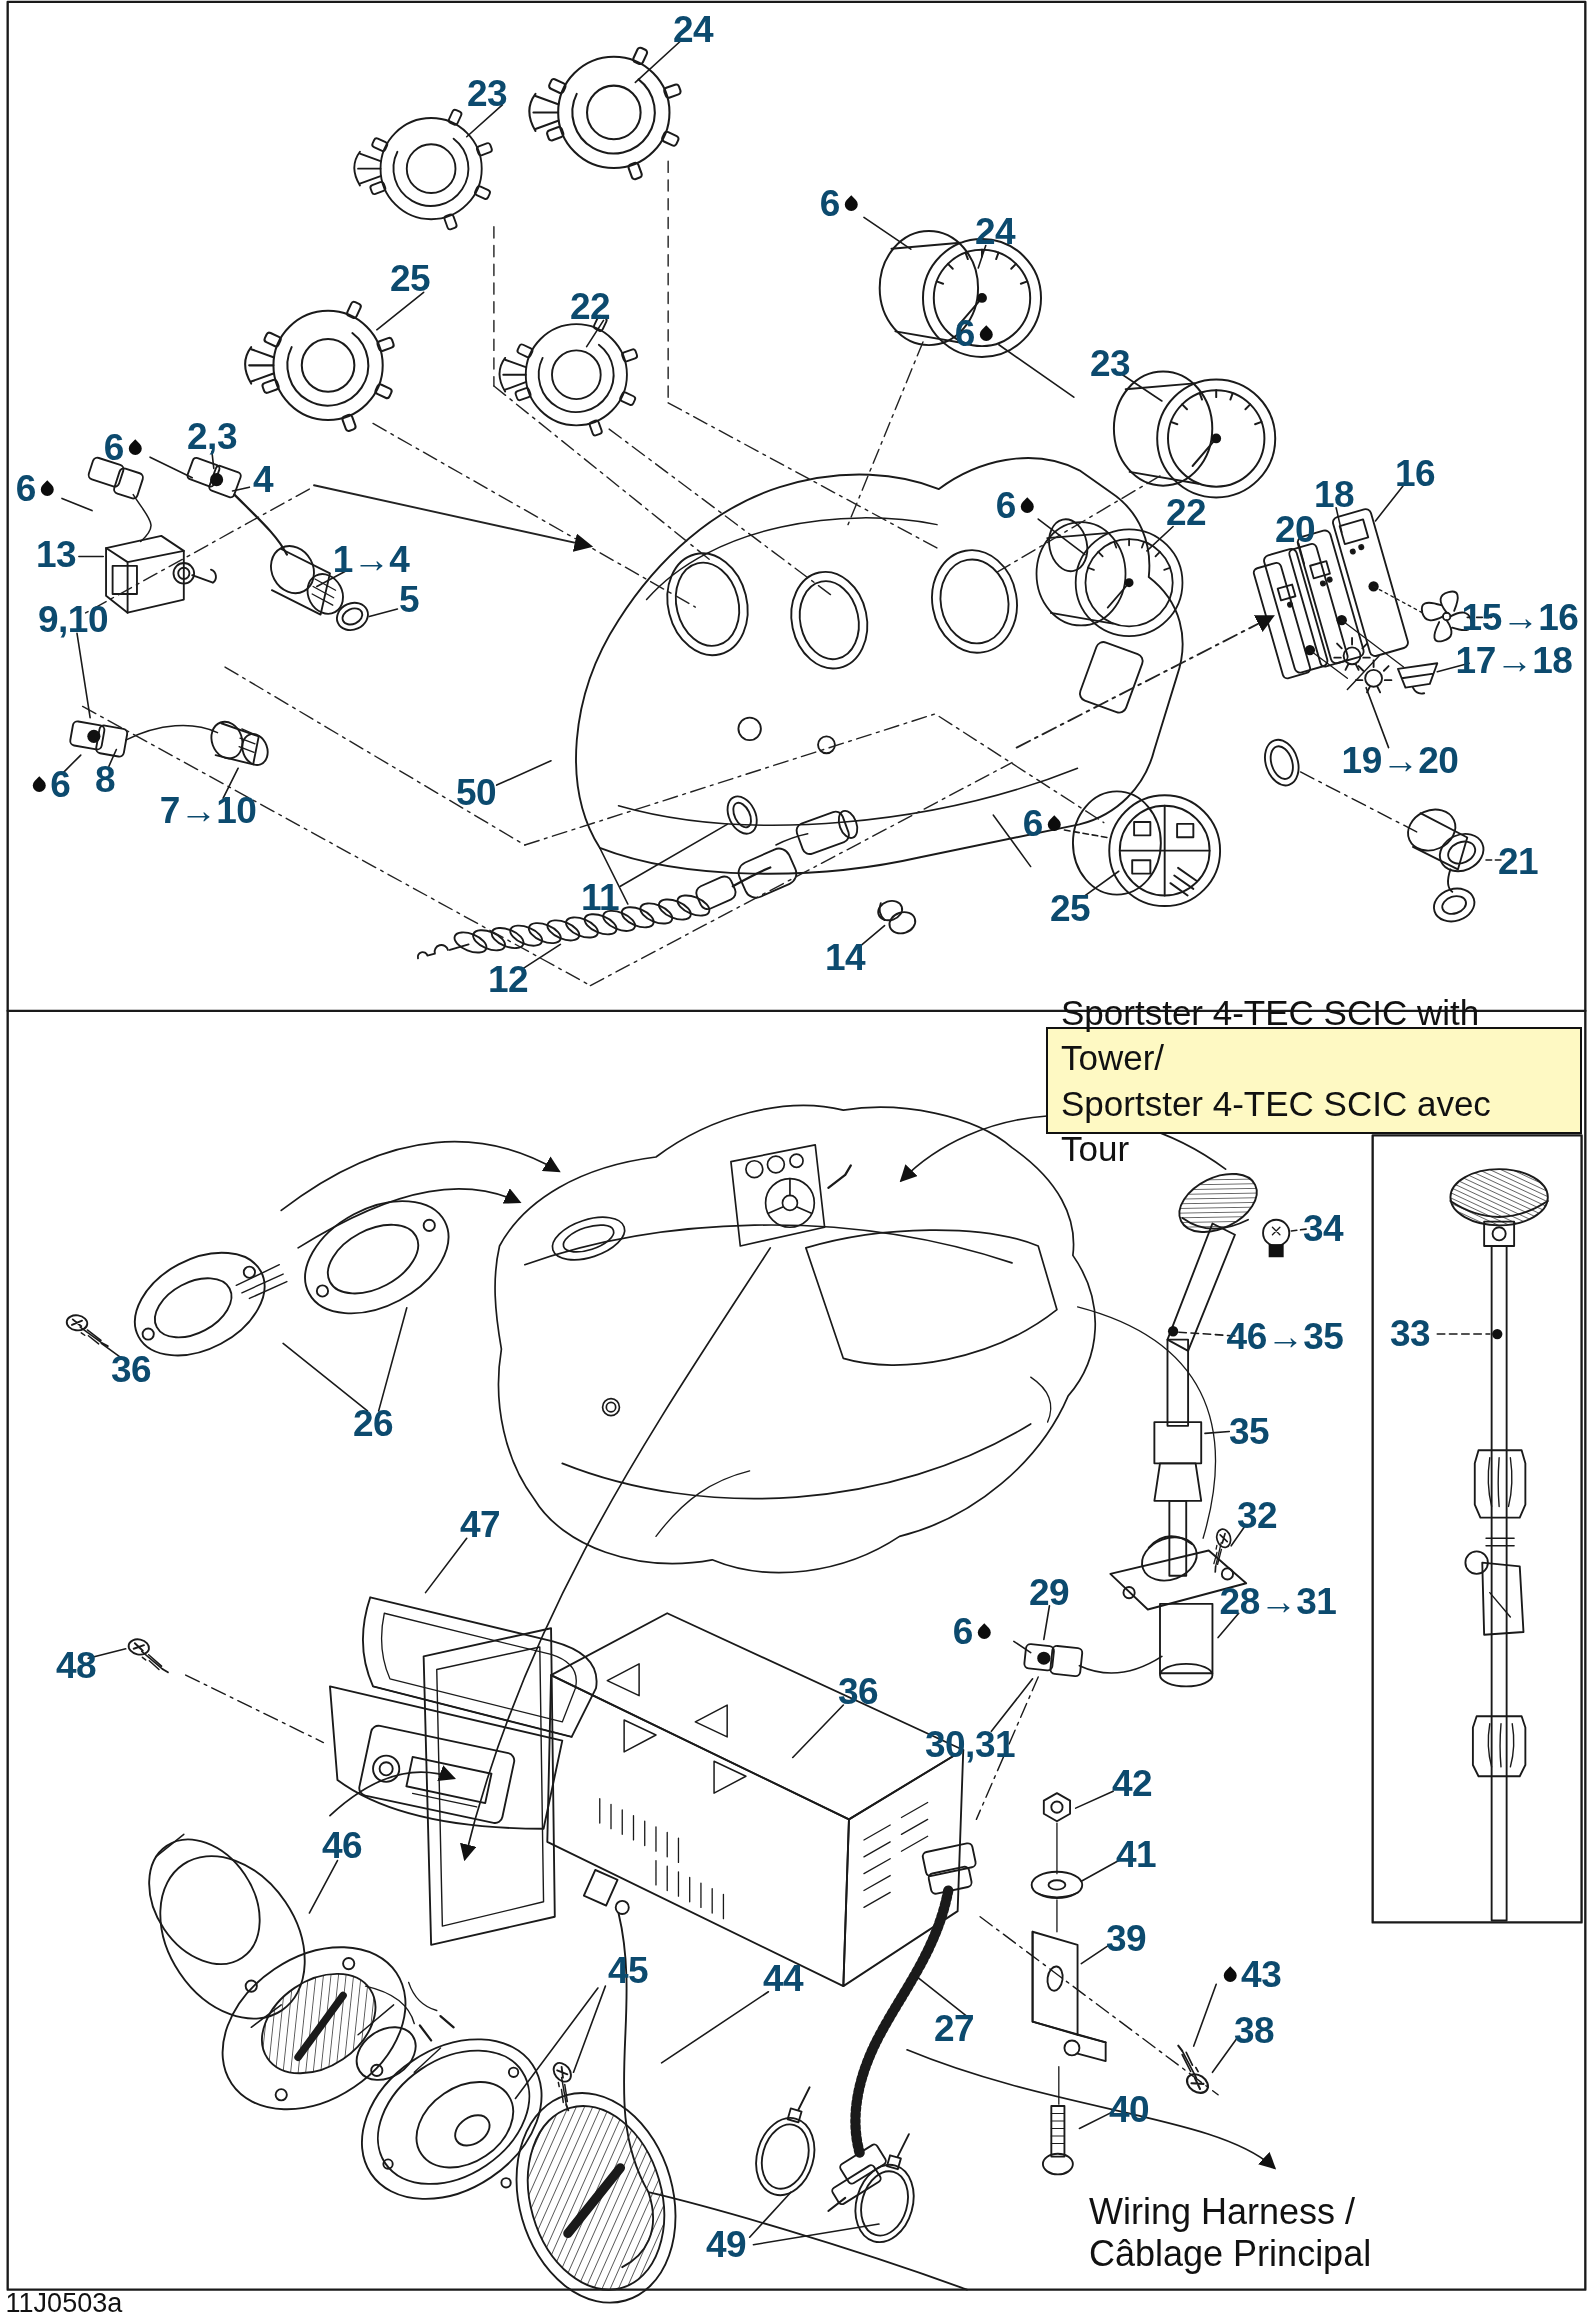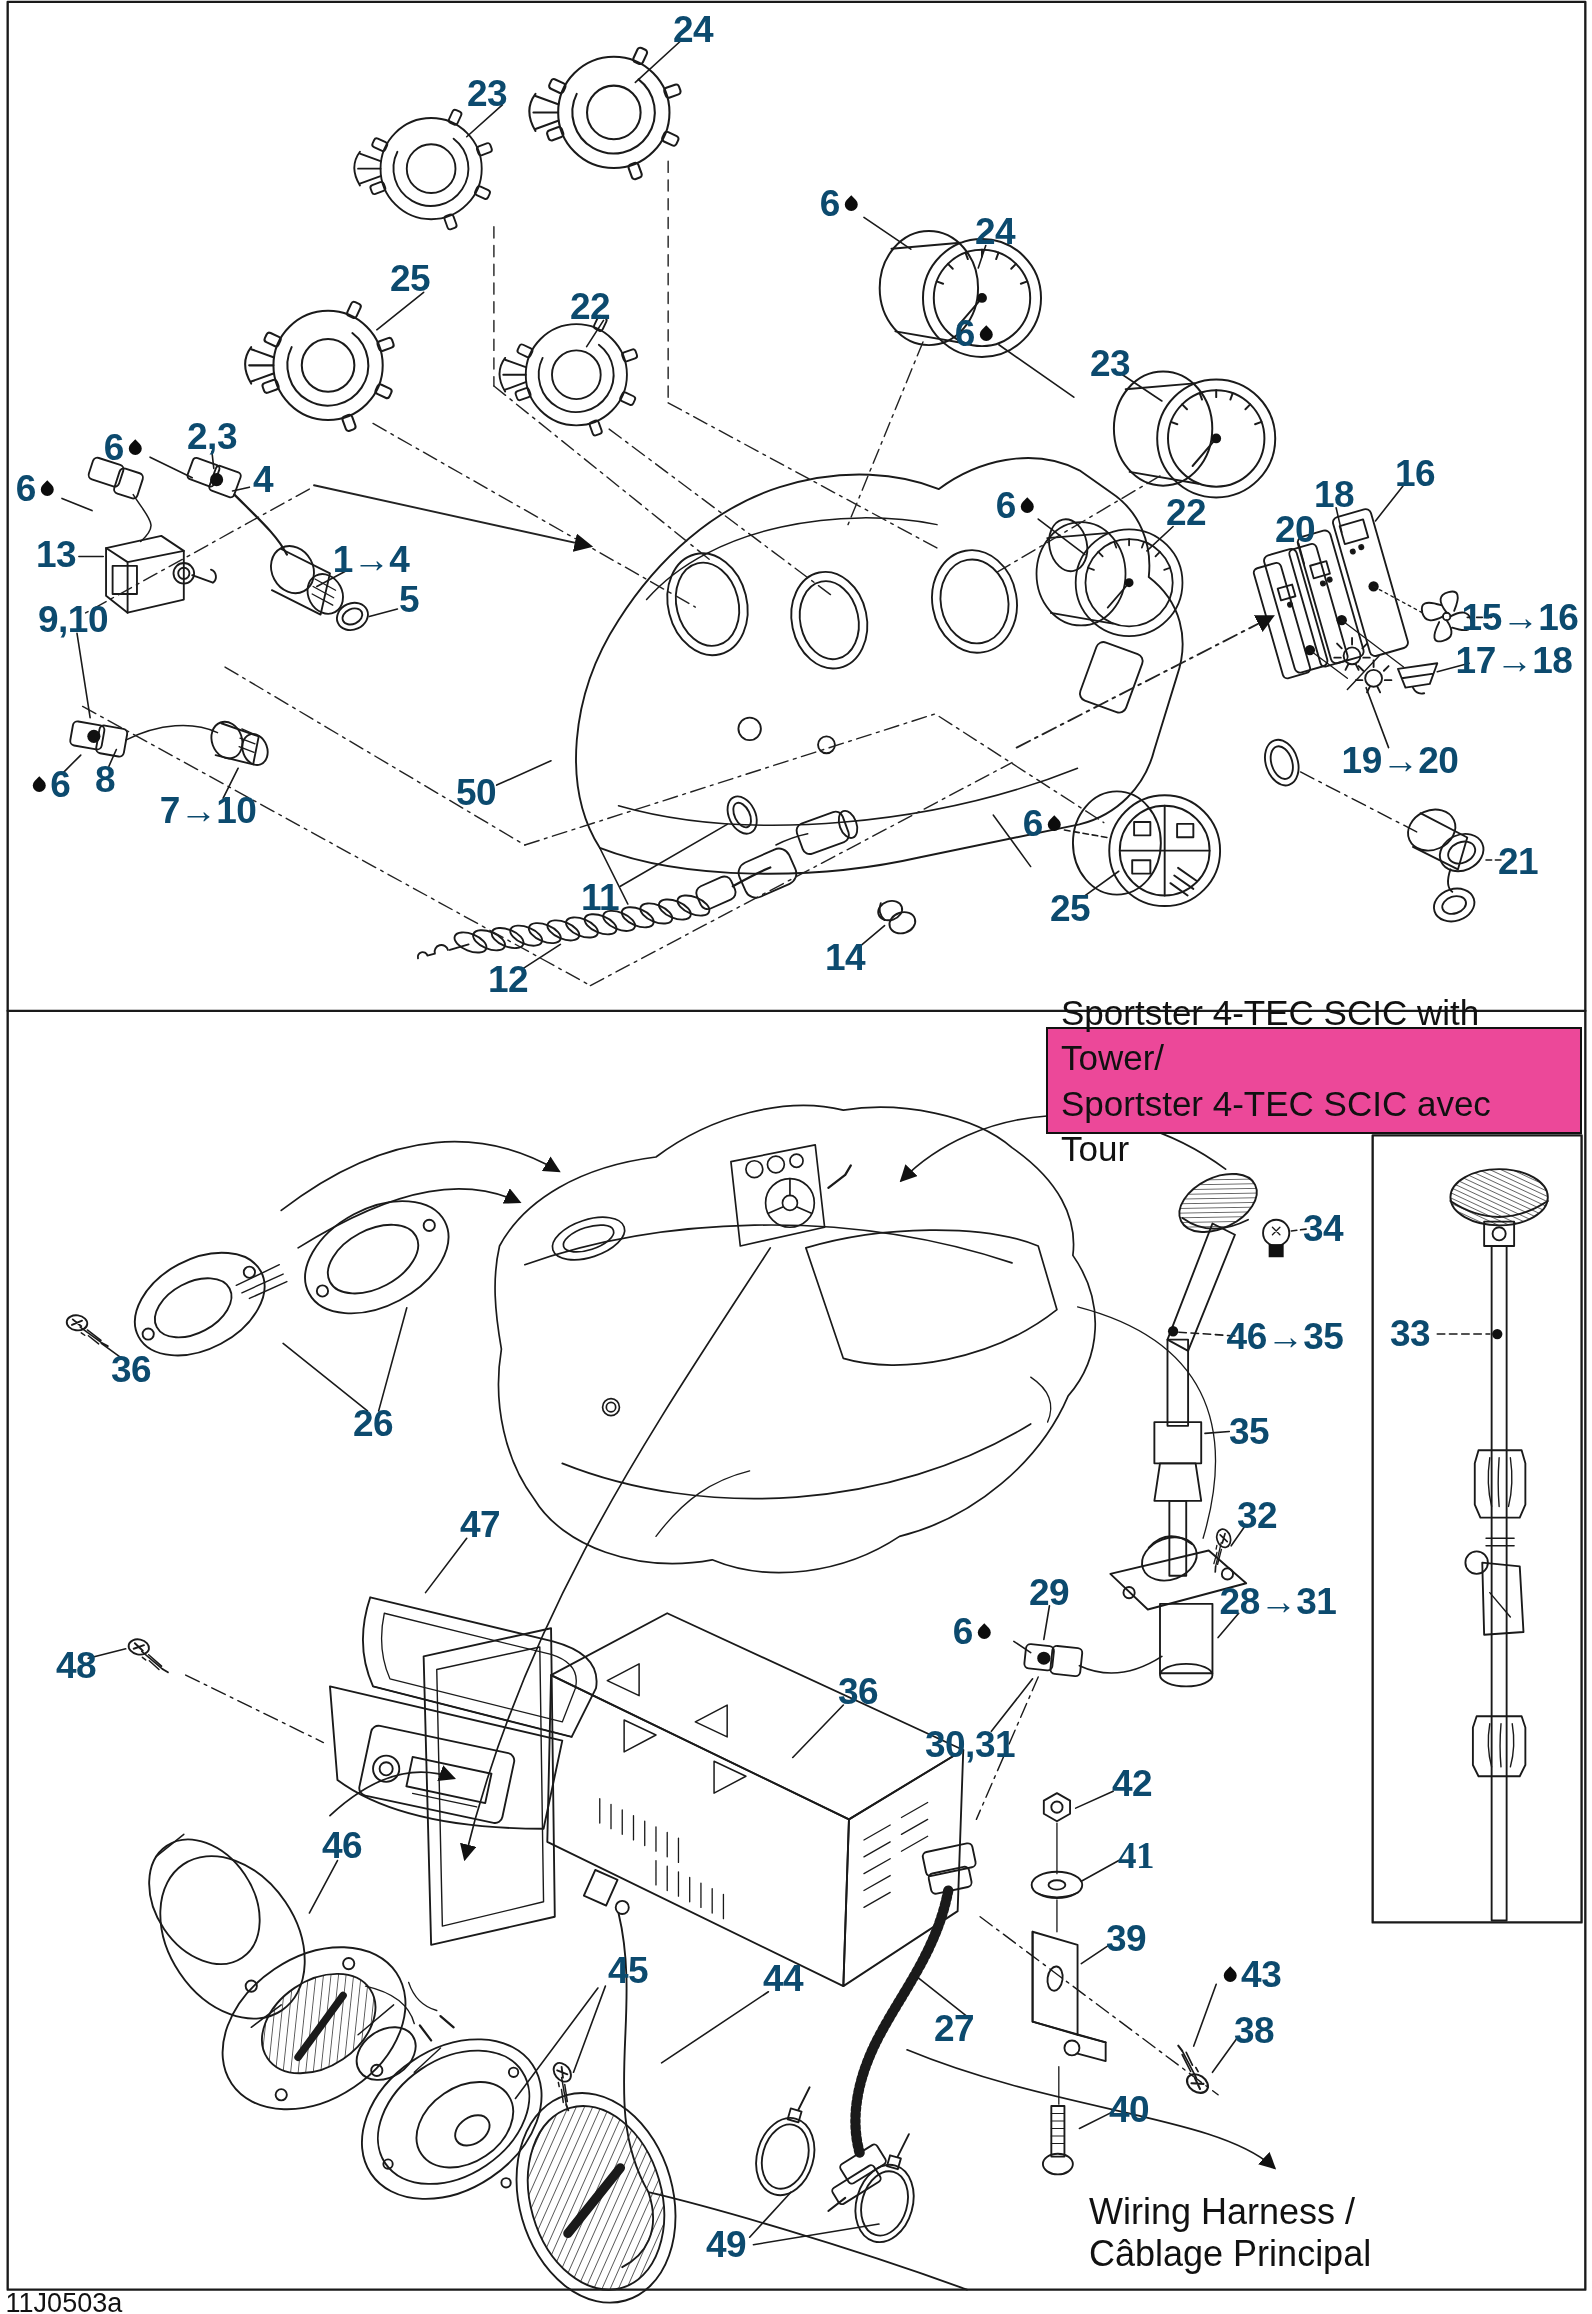--- a/index.html
+++ b/index.html
@@ -5,21 +5,21 @@
   html,body{margin:0;padding:0;background:#fff;}
   body{width:1593px;height:2314px;position:relative;font-family:"Liberation Sans",sans-serif;color:#111;}
   #stage{position:absolute;left:0;top:0;width:1593px;height:2314px;overflow:hidden;}
   svg.art{position:absolute;left:0;top:0;}
   .callout{position:absolute;transform:translate(-50%,-50%);font-size:37px;font-weight:700;
            letter-spacing:-0.5px;white-space:nowrap;display:flex;align-items:center;color:#0c4a6e;z-index:5;}
   .drop{width:13px;height:13px;background:#0c0c0c;border-radius:0 50% 50% 50%;
         transform:rotate(45deg);display:inline-block;margin:0 4.7px;}
   .titlebox{position:absolute;left:1046px;top:1027px;width:536px;height:107px;border:2.8px solid #111;
             box-sizing:border-box;display:flex;flex-direction:column;justify-content:center;
-            padding:1.9px 13px;font-size:35px;line-height:1.3;font-weight:400;z-index:4;background:#ec4899;}
+            padding:1.9px 13px;font-size:35px;line-height:1.3;font-weight:400;z-index:4;background:#fef9c3;}
   .wiring{position:absolute;left:1089px;top:2191px;font-size:36px;line-height:1.18;font-weight:400;z-index:4;}
   .footer{position:absolute;left:5.6px;top:2288px;font-size:27px;font-weight:400;z-index:4;}
 </style>
 </head>
 <body>
 
 <div id="stage">
 
 <svg class="art" width="1593" height="2314" viewBox="0 0 1700 2470">
   <defs>
@@ -664,21 +664,21 @@
     <div class="callout" style="left: 974px; top: 1632px;">
       <span>6</span>
       <span class="drop"></span>
     </div>
     <div class="callout" style="left: 970px; top: 1745px;">
       <span>30,31</span>
     </div>
     <div class="callout" style="left: 1132px; top: 1784px;">
       <span>42</span>
     </div>
-    <div class="callout" style="left: 1136px; top: 1855px; font-family: Liberation Serif, serif;">
+    <div class="callout" style="left: 1136px; top: 1855px;">
       <span>41</span>
     </div>
     <div class="callout" style="left: 1126px; top: 1939px;">
       <span>39</span>
     </div>
     <div class="callout" style="left: 1250px; top: 1975px;">
       <span class="drop"></span>
       <span>43</span>
     </div>
     <div class="callout" style="left: 1254px; top: 2031px;">

